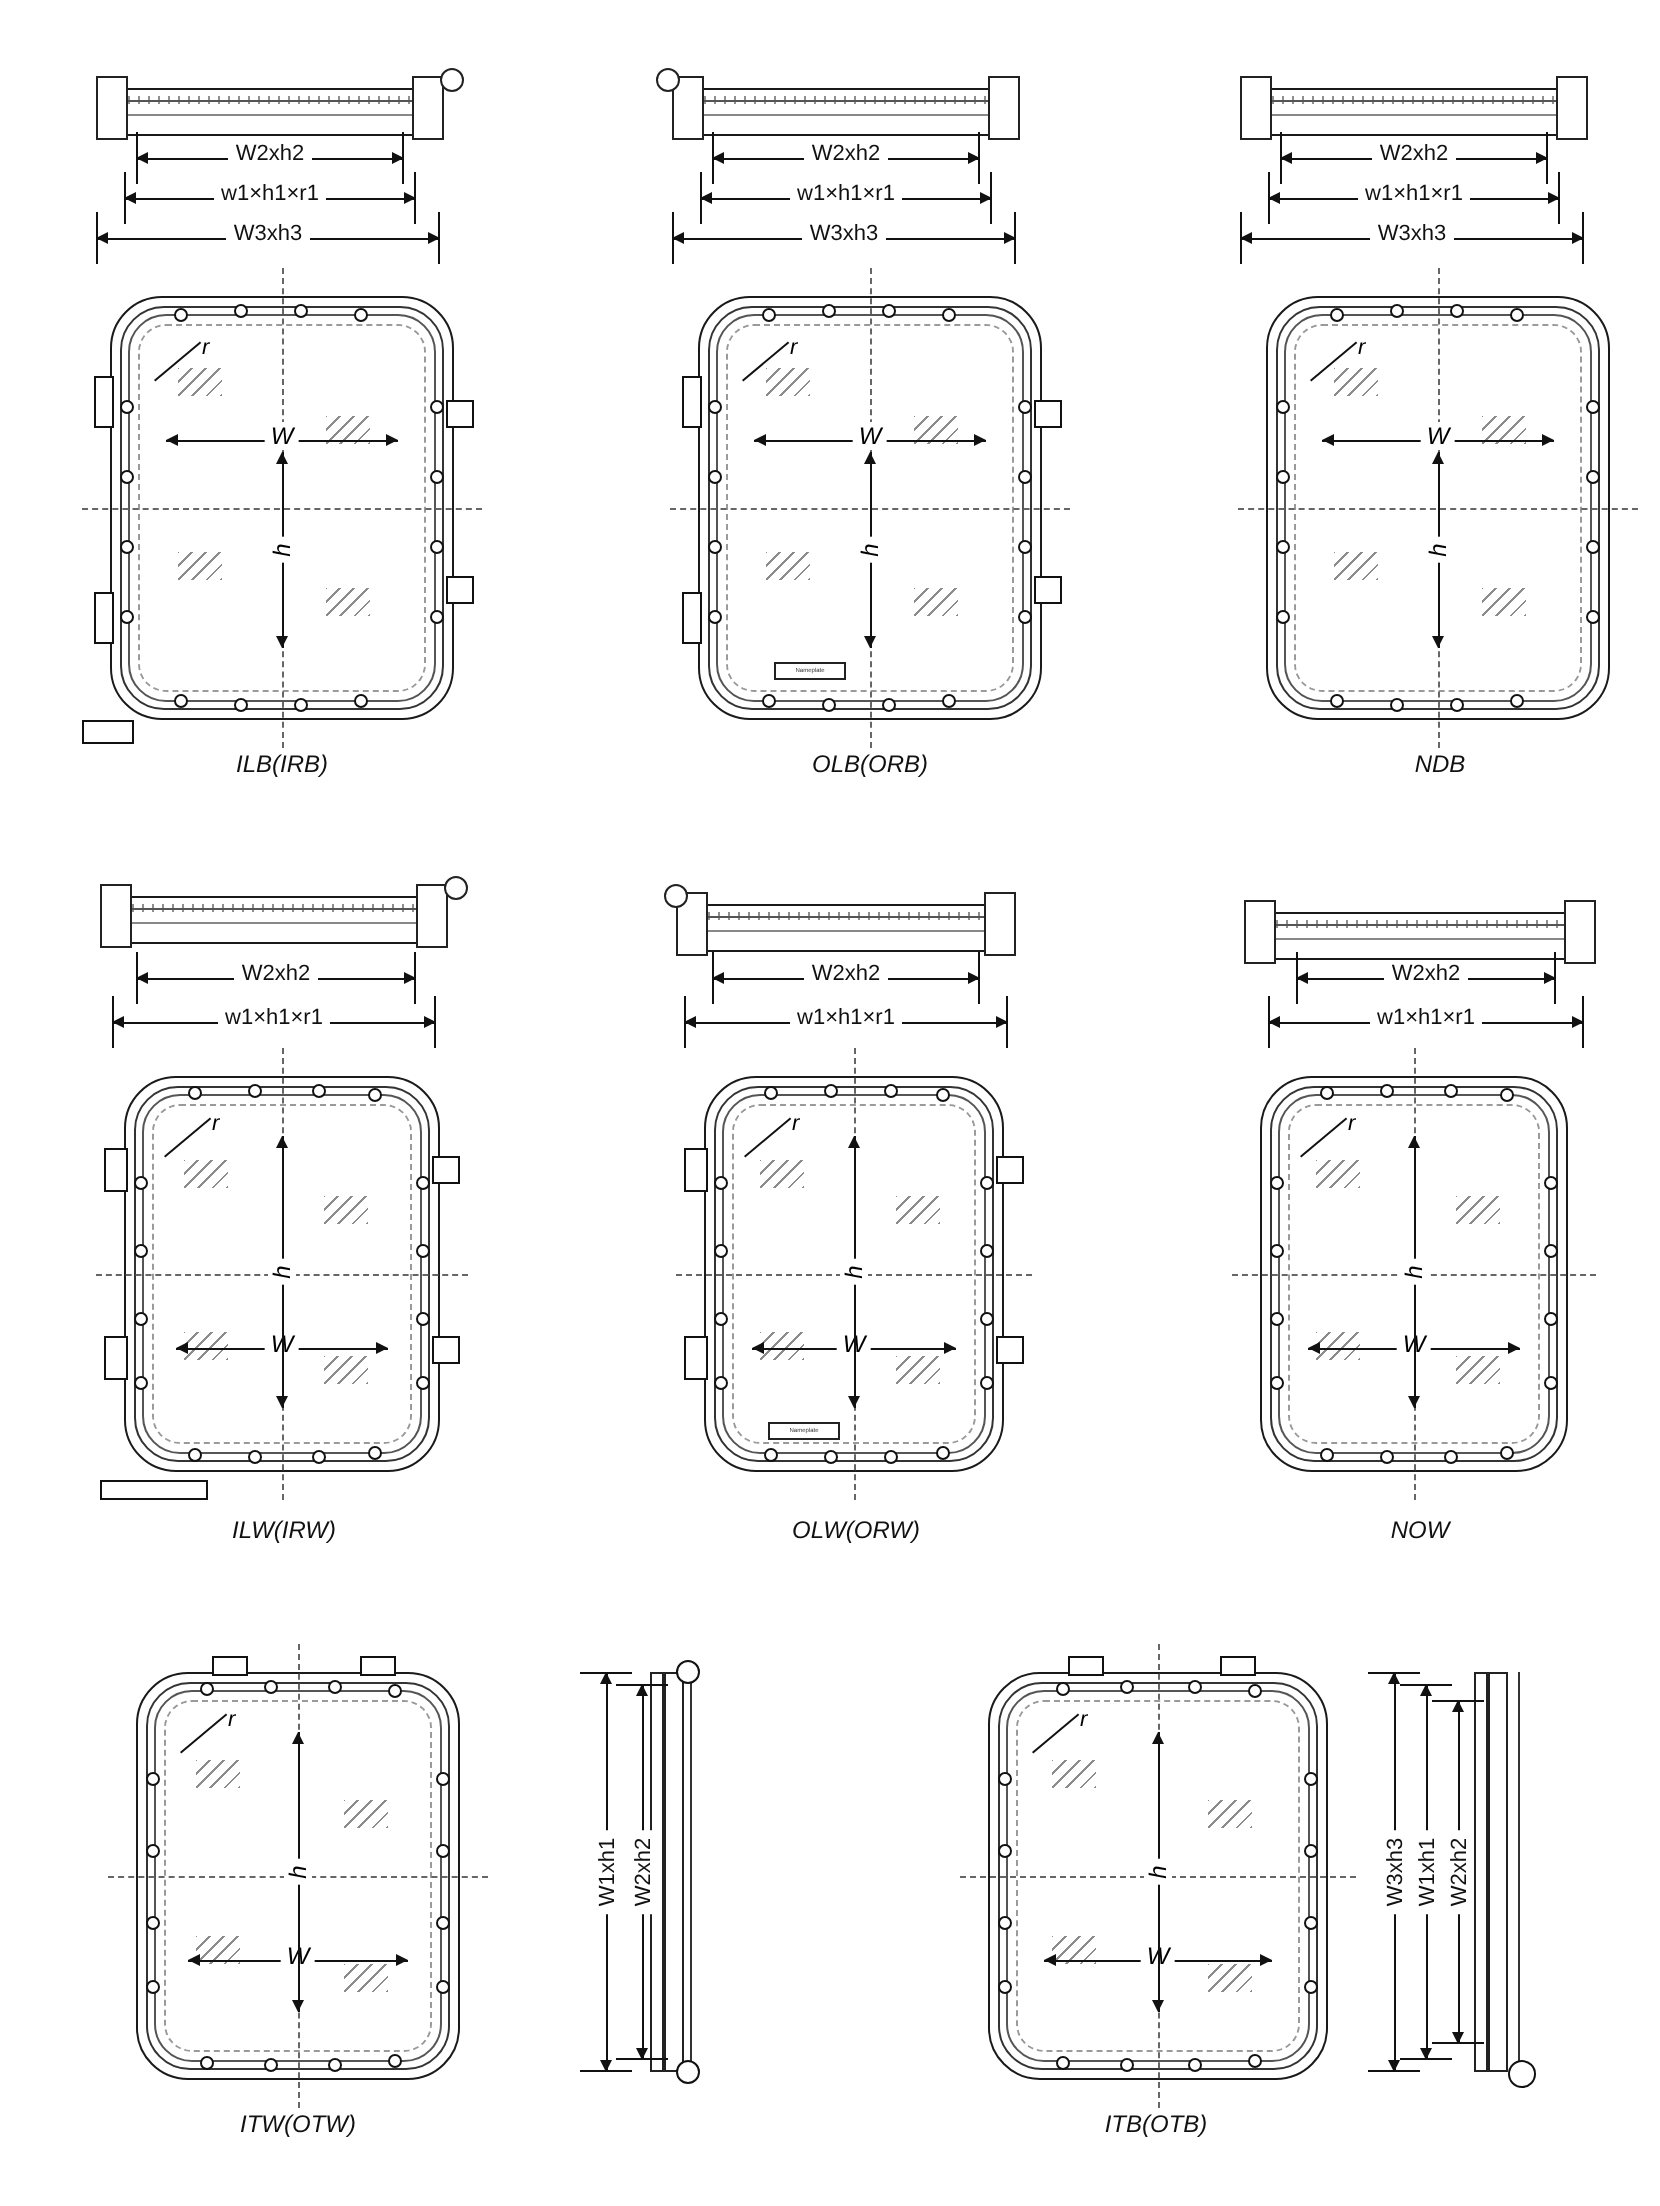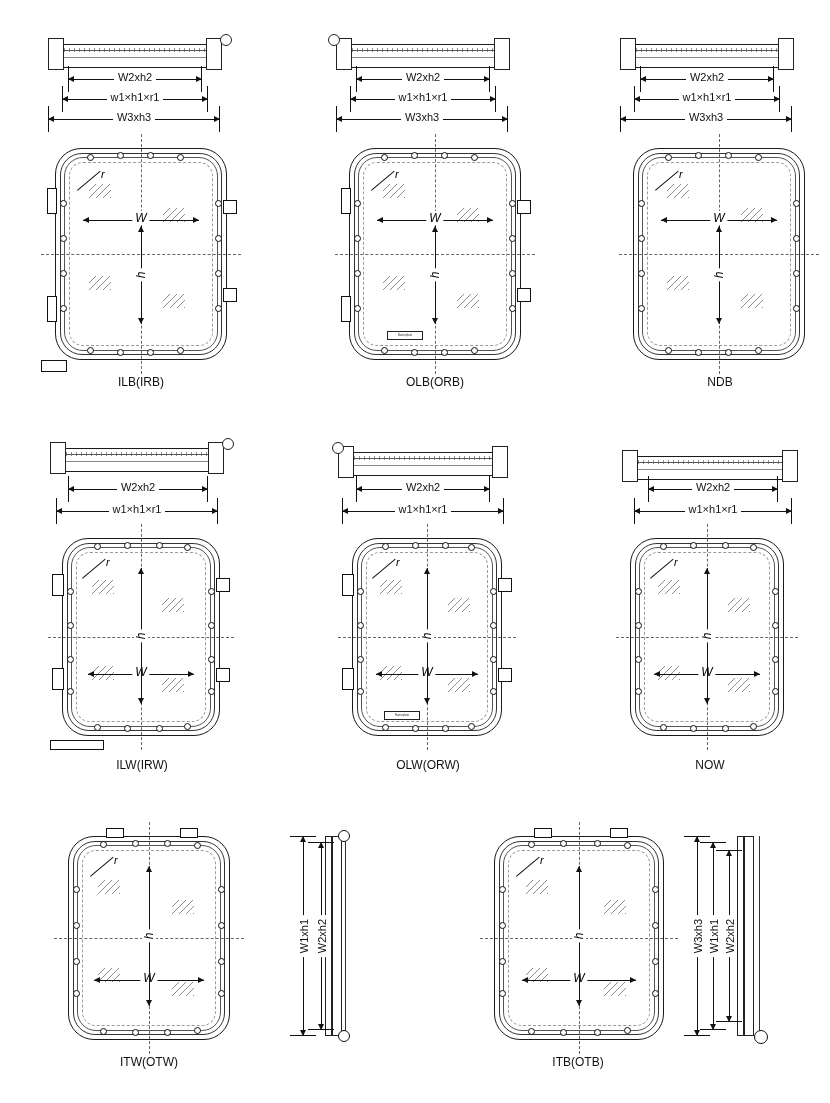--- a/index.html
+++ b/index.html
@@ -63,21 +63,21 @@
   .door .hdim{position:absolute;width:12px;}
   .door .hdim .line{position:absolute;top:0;bottom:0;left:6px;width:1px;background:#111;}
   .door .hdim .line:before,.door .hdim .line:after{content:"";position:absolute;left:-3px;width:0;height:0;border-left:3px solid transparent;border-right:3px solid transparent;}
   .door .hdim .line:before{top:0;border-bottom:6px solid #111;}
   .door .hdim .line:after{bottom:0;border-top:6px solid #111;}
   .door .hdim span{position:absolute;top:50%;left:50%;transform:translate(-50%,-50%) rotate(-90deg);background:#fff;padding:0 3px;font-size:12px;font-style:italic;}
   .hw{position:absolute;border:1px solid #111;background:#fff;}
   .nameplate{position:absolute;width:34px;height:7px;border:1px solid #222;background:#fff;
     font-size:3px;overflow:hidden;color:#333;text-align:center;line-height:7px;}
 
-  .caption{position:absolute;text-align:center;font-size:12px;color:#111;width:160px;}
+  .caption{position:absolute;text-align:center;font-size:12px;color:#111;width:160px;font-style:italic;}
 
   
   .side{position:absolute;}
   .side .leafA{position:absolute;top:0;bottom:0;width:8px;border:1px solid #222;background:#fff;}
   .side .leafB{position:absolute;top:0;bottom:0;width:5px;border:1px solid #222;background:#fff;}
   .side .thin{position:absolute;top:0;bottom:0;width:1px;background:#333;}
 </style>
 </head>
 <body>
 

